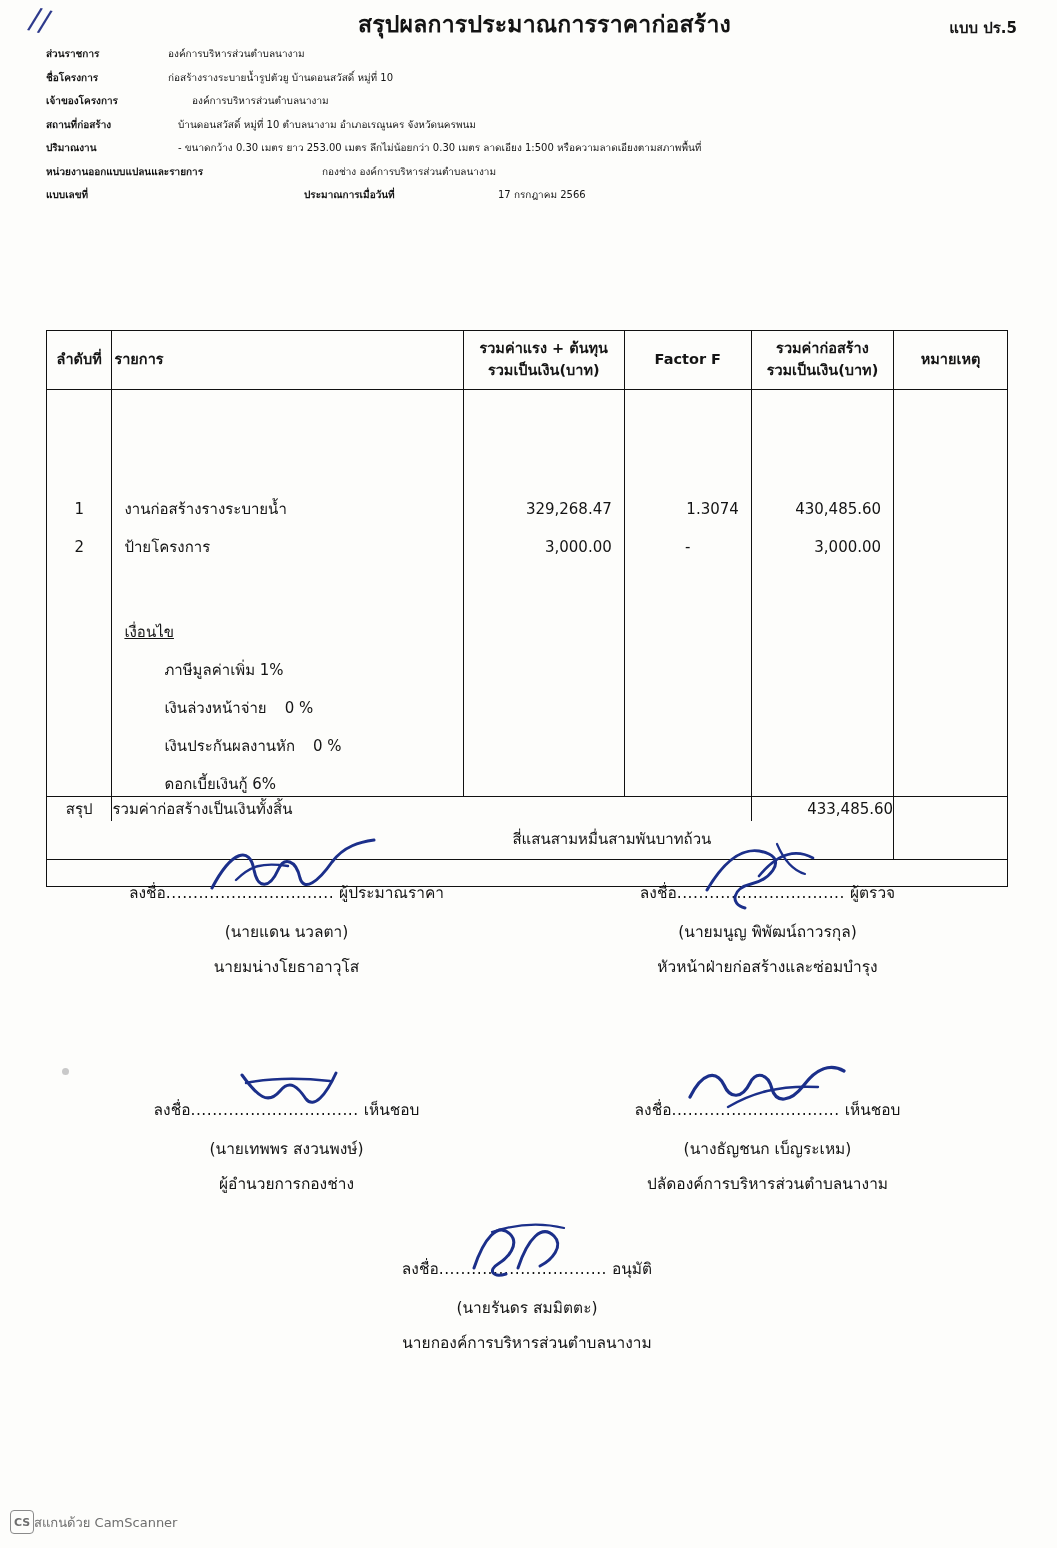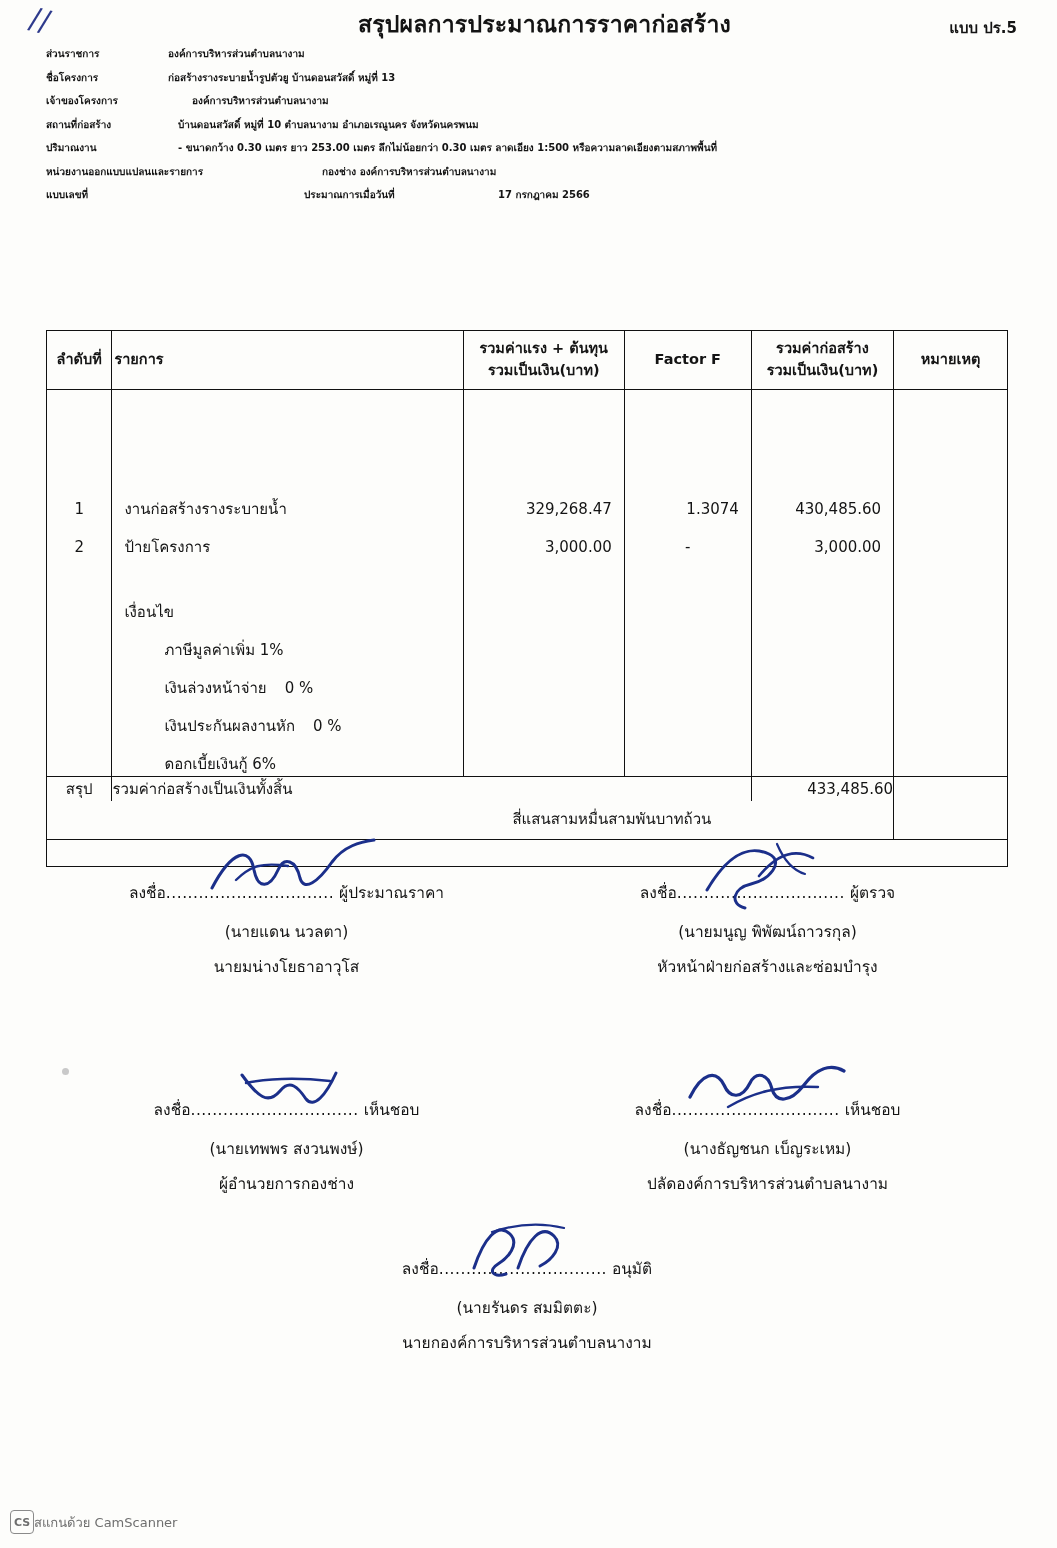--- a/index.html
+++ b/index.html
@@ -62,21 +62,21 @@
     align-items: baseline;
     margin-bottom: 11px;
     line-height: 1.25;
   }
   .meta-label {
     flex: 0 0 auto;
     font-weight: 600;
   }
   .meta-value {
     margin-left: 14px;
-    font-weight: 700;
+    font-weight: 400;
   }
   .w-sr   { width: 108px; }
   .w-pj   { width: 108px; }
   .w-own  { width: 132px; }
   .w-loc  { width: 118px; }
   .w-qty  { width: 118px; }
   .w-unit { width: 262px; }
   .w-no   { width: 258px; }
   .w-date { width: 180px; }
 
@@ -115,21 +115,21 @@
     height: 38px;
     display: flex;
     align-items: center;
   }
   .pad-top { padding-top: 100px; }
   .num { display: block; text-align: right; padding-right: 12px; }
   .ctr { display: block; text-align: center; }
   .itm { display: block; padding-left: 12px; }
   .idx { display: block; text-align: center; }
 
-  .cond-title { padding-left: 12px; margin-top: 34px; }
+  .cond-title { padding-left: 12px; margin-top: 54px; text-decoration: underline; }
   .cond-line  { padding-left: 52px; margin-top: 14px; }
   .cond-line .sp { display: inline-block; width: 18px; }
 
   .sum-label { padding: 9px 0 9px 12px; }
   .sum-val {
     text-align: right;
     padding-right: 22px;
   }
   .boxed-val {
     display: inline-block;
@@ -222,21 +222,21 @@
   <div class="doc-title">สรุปผลการประมาณการราคาก่อสร้าง</div>
   <div class="form-code">แบบ ปร.5</div>
 
   <div class="meta">
     <div class="meta-row">
       <span class="meta-label w-sr">ส่วนราชการ</span>
       <span class="meta-value">องค์การบริหารส่วนตำบลนางาม</span>
     </div>
     <div class="meta-row">
       <span class="meta-label w-pj">ชื่อโครงการ</span>
-      <span class="meta-value">ก่อสร้างรางระบายน้ำรูปตัวยู  บ้านดอนสวัสดิ์  หมู่ที่ 13</span>
+      <span class="meta-value">ก่อสร้างรางระบายน้ำรูปตัวยู  บ้านดอนสวัสดิ์  หมู่ที่ 10</span>
     </div>
     <div class="meta-row">
       <span class="meta-label w-own">เจ้าของโครงการ</span>
       <span class="meta-value">องค์การบริหารส่วนตำบลนางาม</span>
     </div>
     <div class="meta-row">
       <span class="meta-label w-loc">สถานที่ก่อสร้าง</span>
       <span class="meta-value">บ้านดอนสวัสดิ์  หมู่ที่ 10  ตำบลนางาม  อำเภอเรณูนคร  จังหวัดนครพนม</span>
     </div>
     <div class="meta-row">

